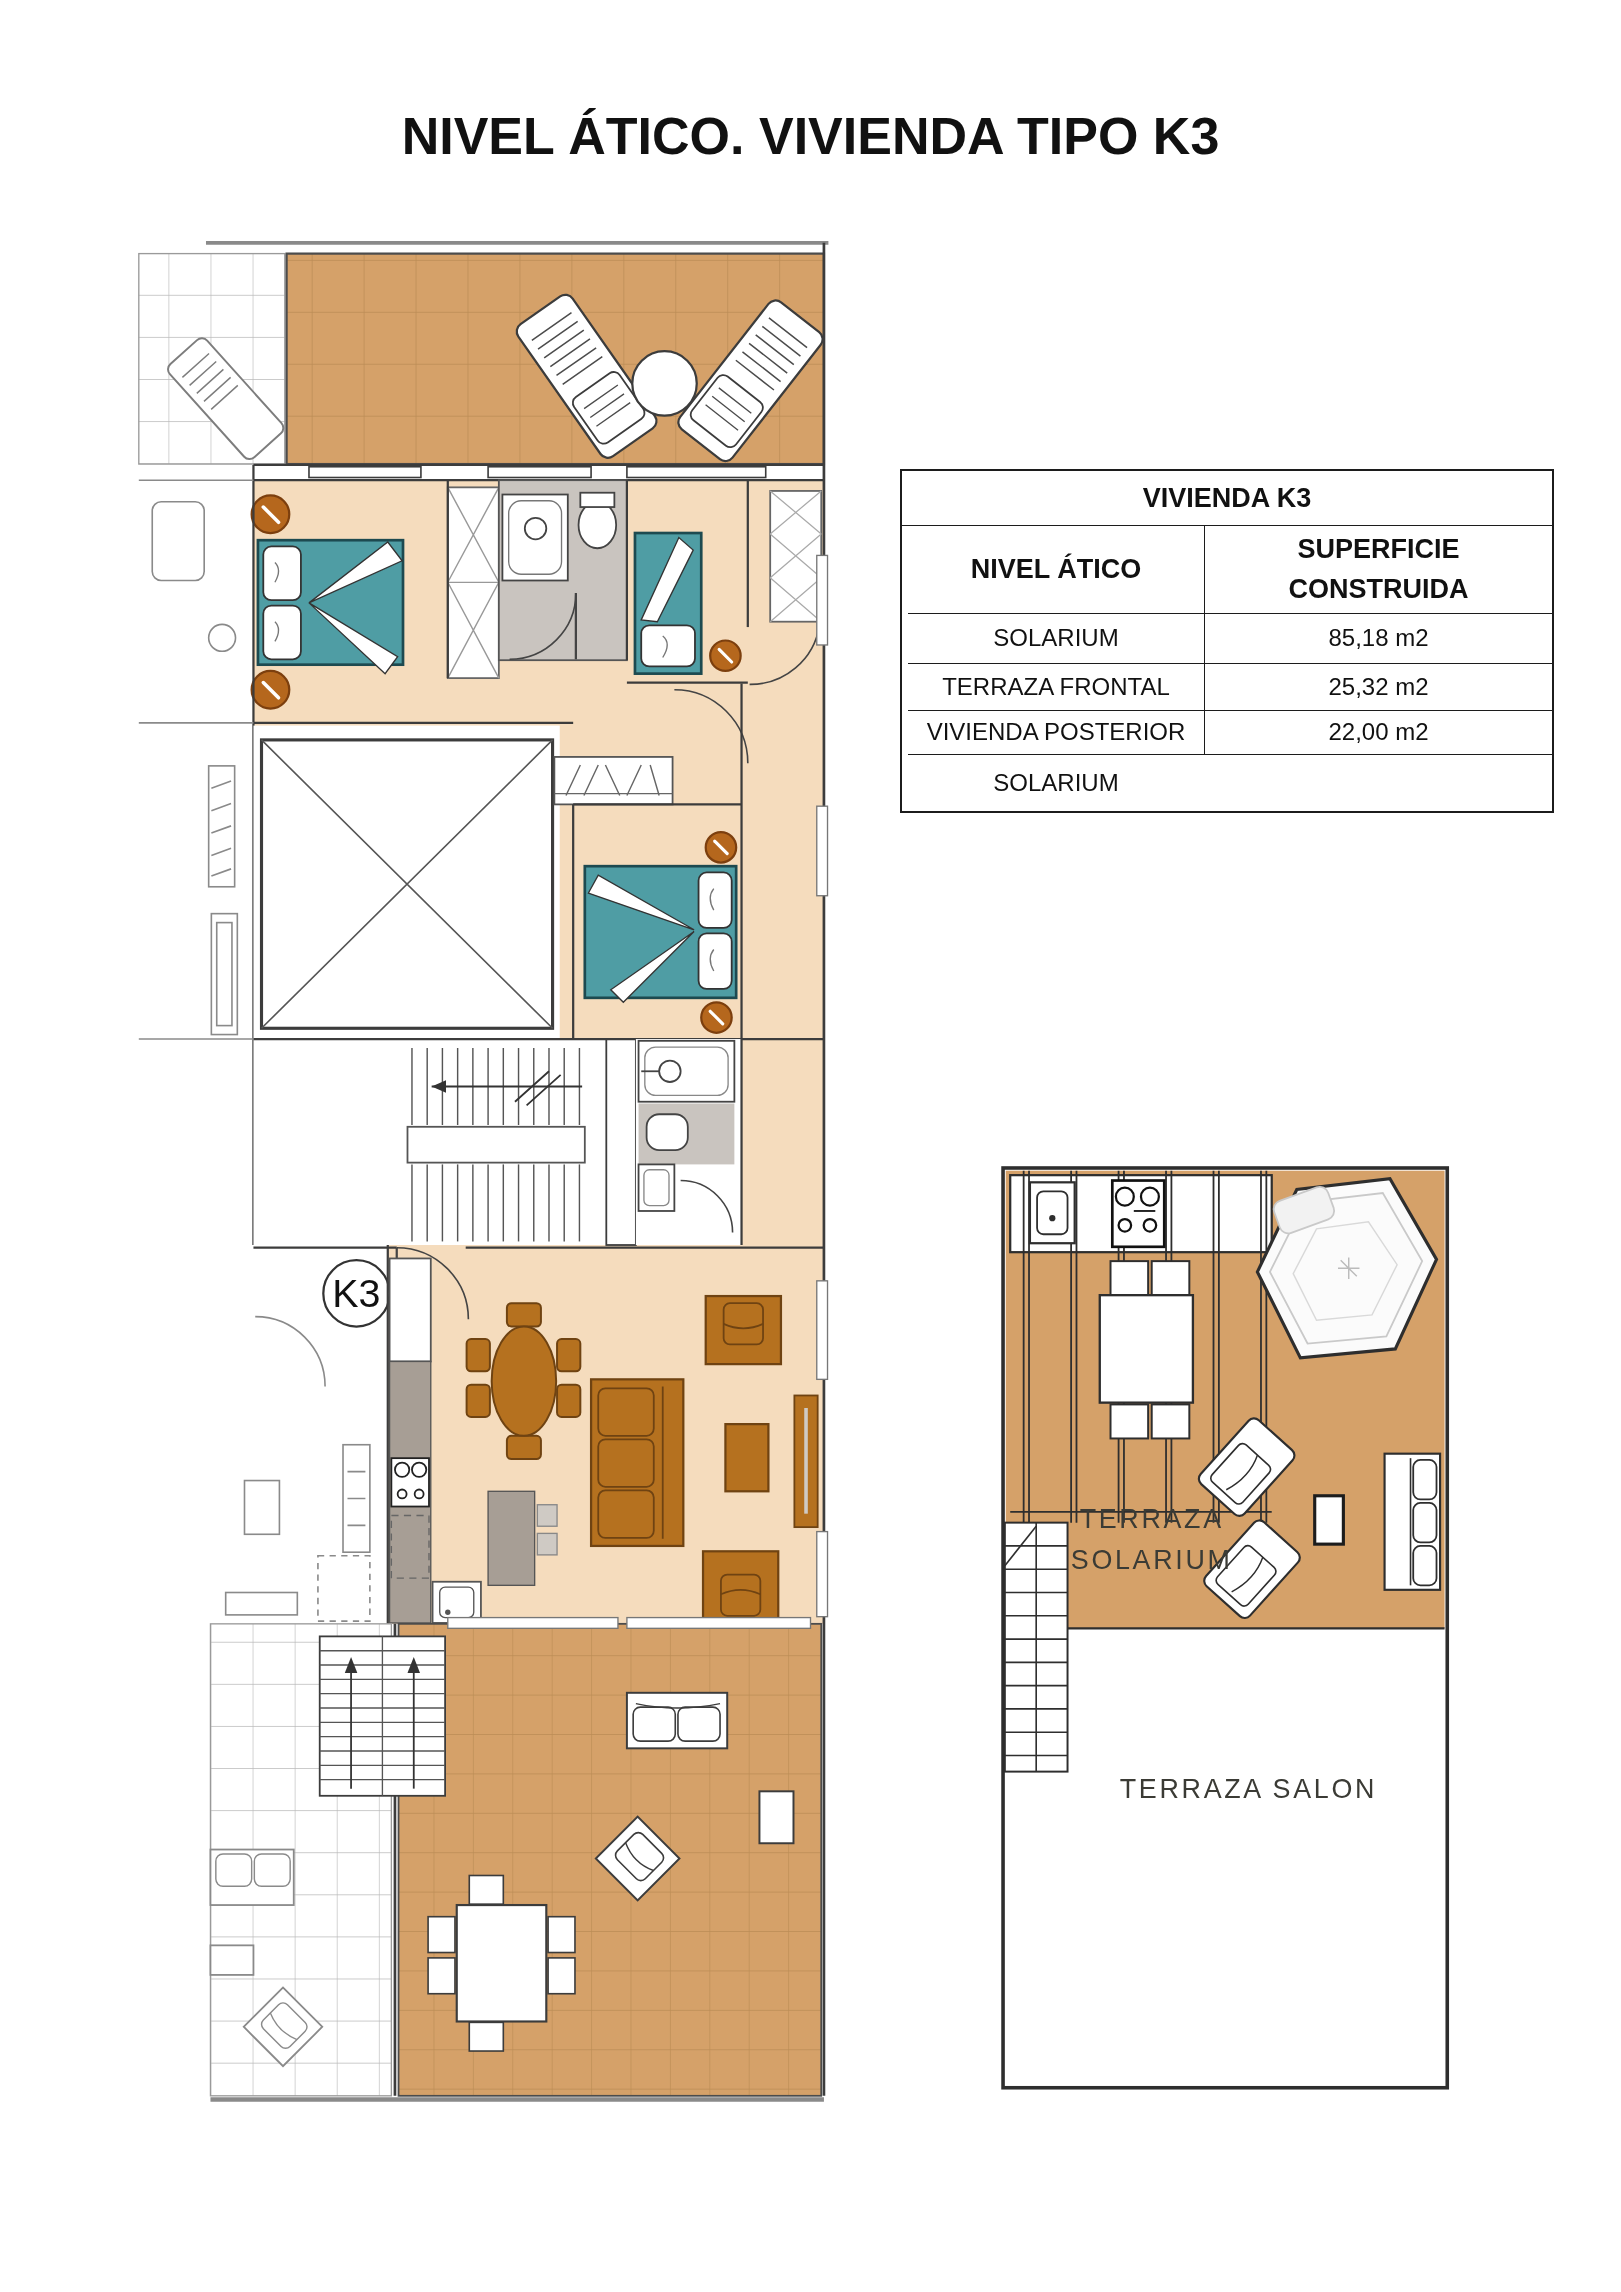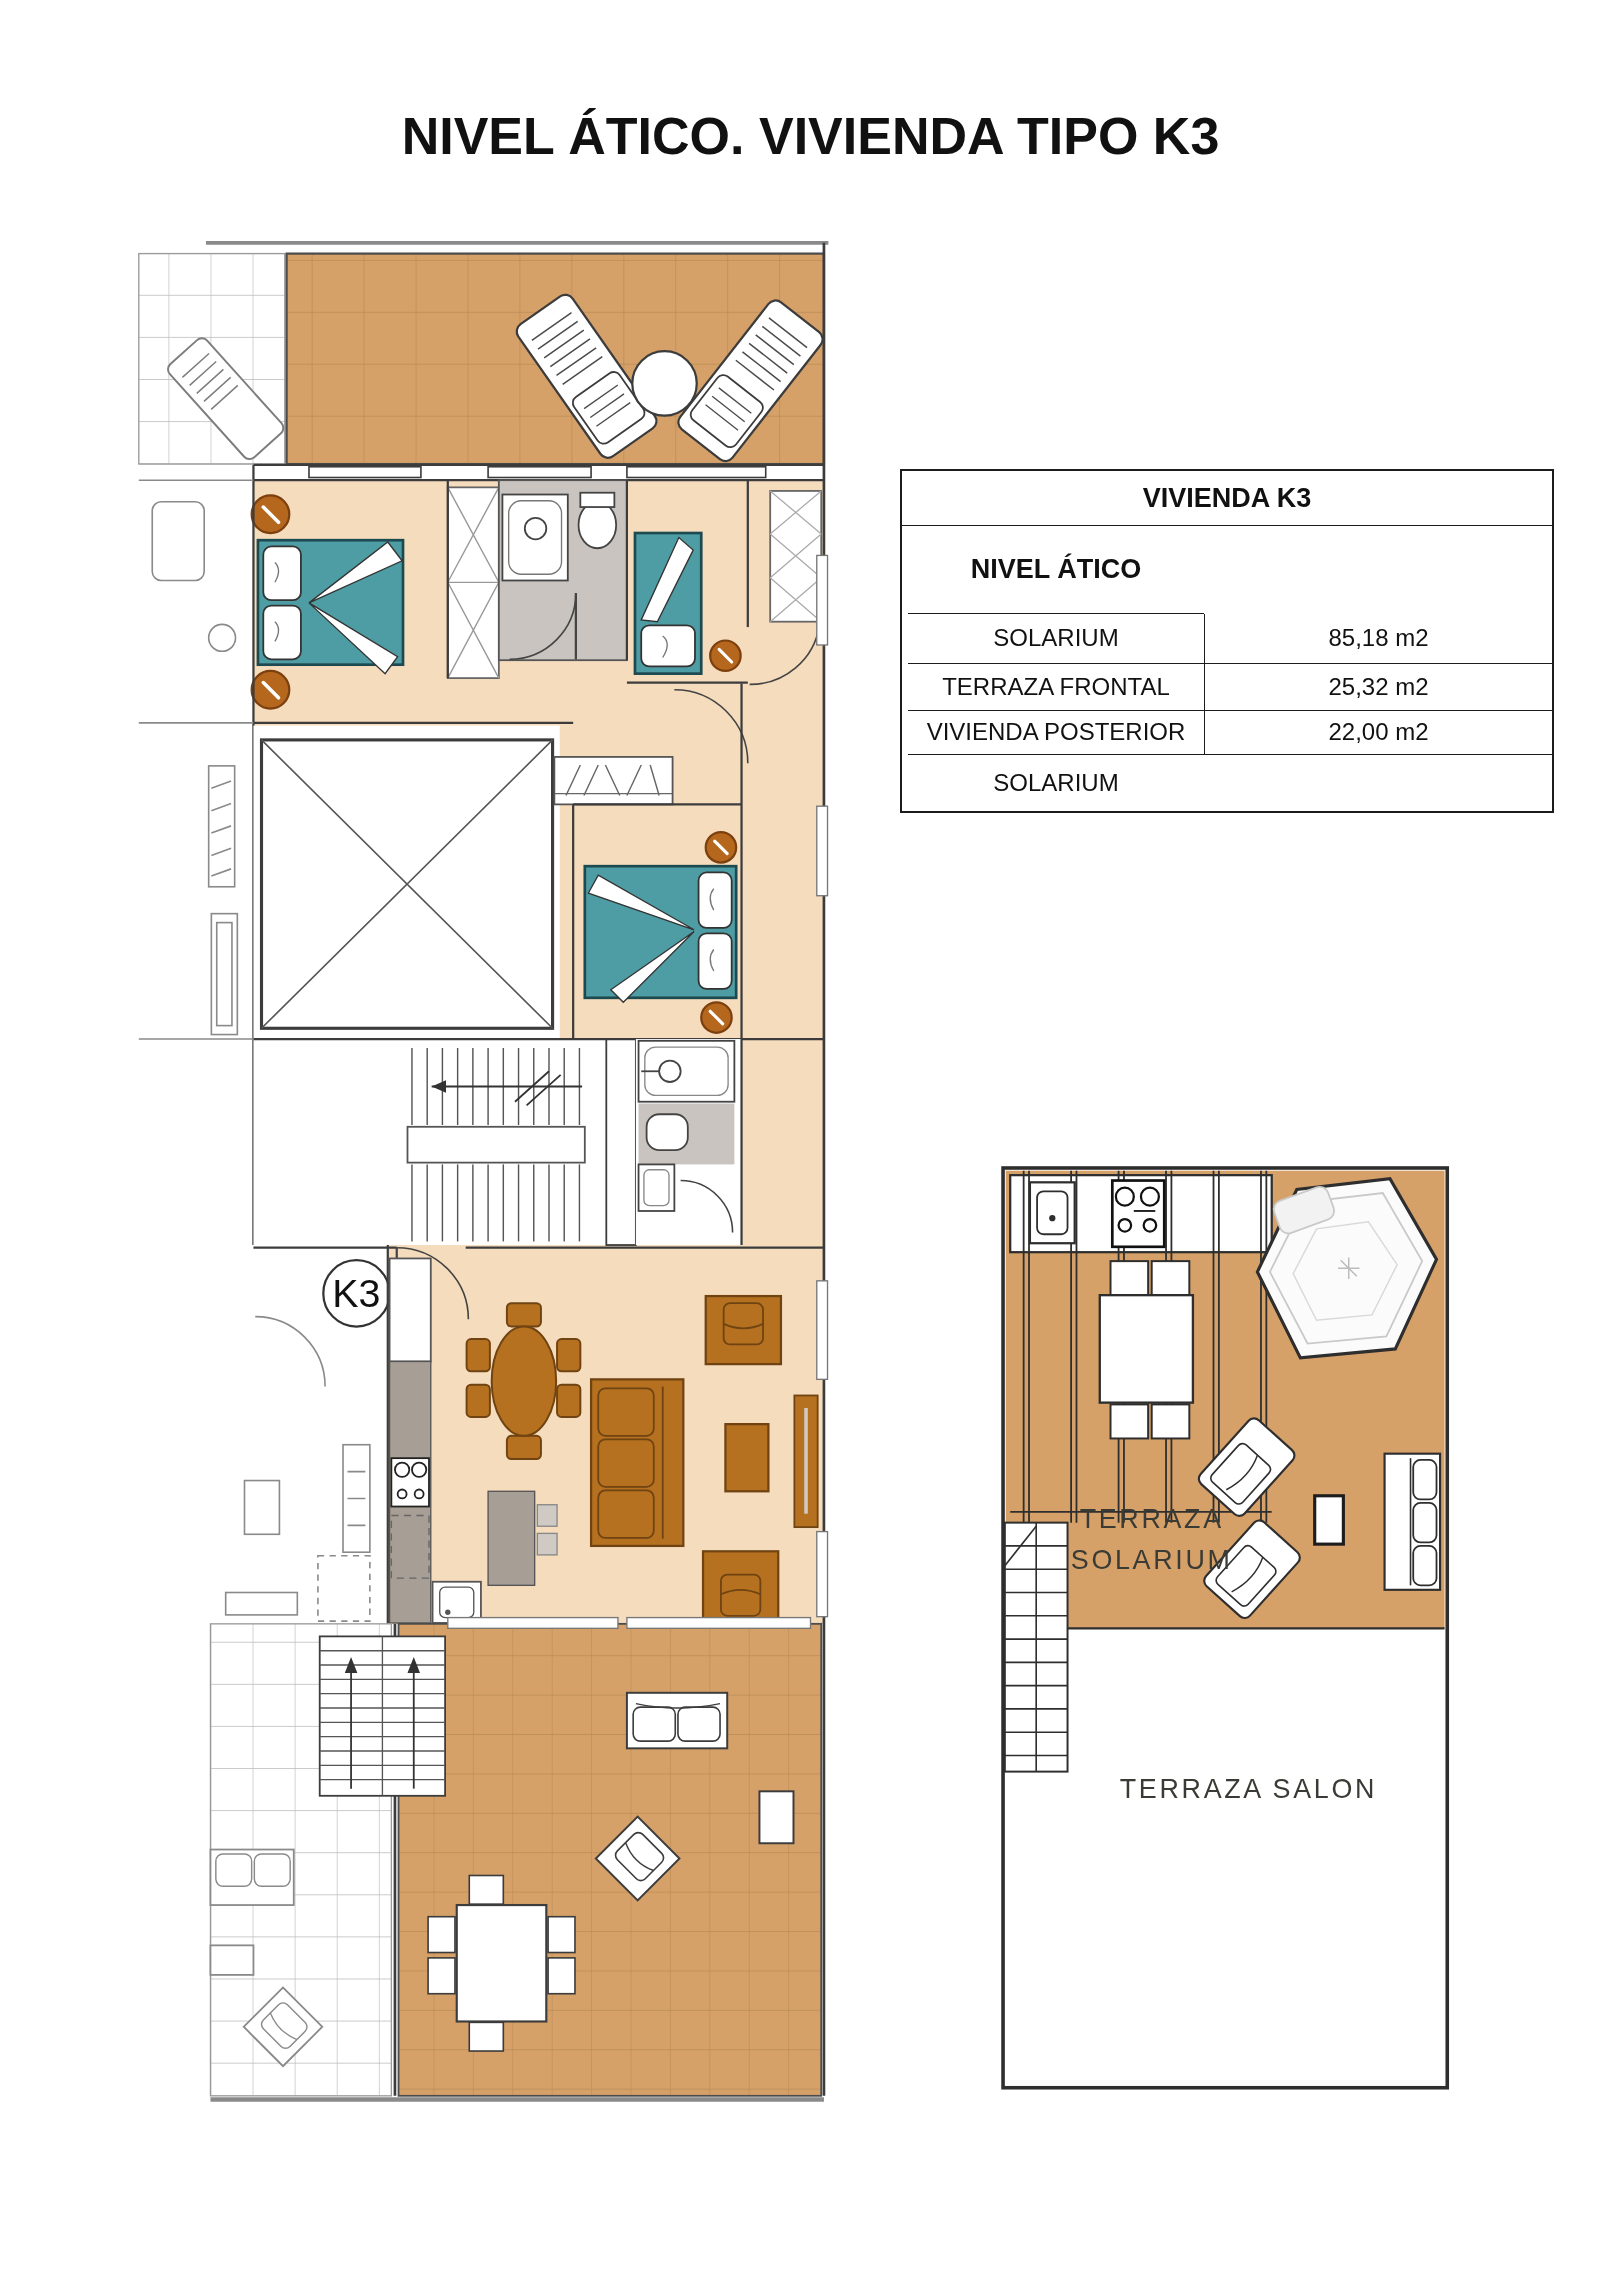--- a/index.html
+++ b/index.html
@@ -473,20 +473,23 @@
       <text x="1286" y="1706" text-anchor="middle" font-size="30" letter-spacing="3" fill="#3b3b35" font-family="Liberation Sans, sans-serif">TERRAZA</text>
       <text x="1286" y="1752" text-anchor="middle" font-size="30" letter-spacing="3" fill="#3b3b35" font-family="Liberation Sans, sans-serif">SOLARIUM</text>
       <text x="1394" y="2008" text-anchor="middle" font-size="30" letter-spacing="3" fill="#3b3b35" font-family="Liberation Sans, sans-serif">TERRAZA SALON</text>
     </g>
   </svg>
 
   <div id="surface-table">
     <div class="t-head">VIVIENDA K3</div>
     <div class="t-row t-sub">
       <div class="t-cell">NIVEL ÁTICO</div>
+      <div class="t-cell c2">
+        <span class="wrapnarrow">SUPERFICIE CONSTRUIDA</span>
+      </div>
     </div>
     <div class="t-row r1">
       <div class="t-cell">SOLARIUM</div>
       <div class="t-cell c2">85,18 m2</div>
     </div>
     <div class="t-row r2">
       <div class="t-cell">TERRAZA FRONTAL</div>
       <div class="t-cell c2">25,32 m2</div>
     </div>
     <div class="t-row r3">

